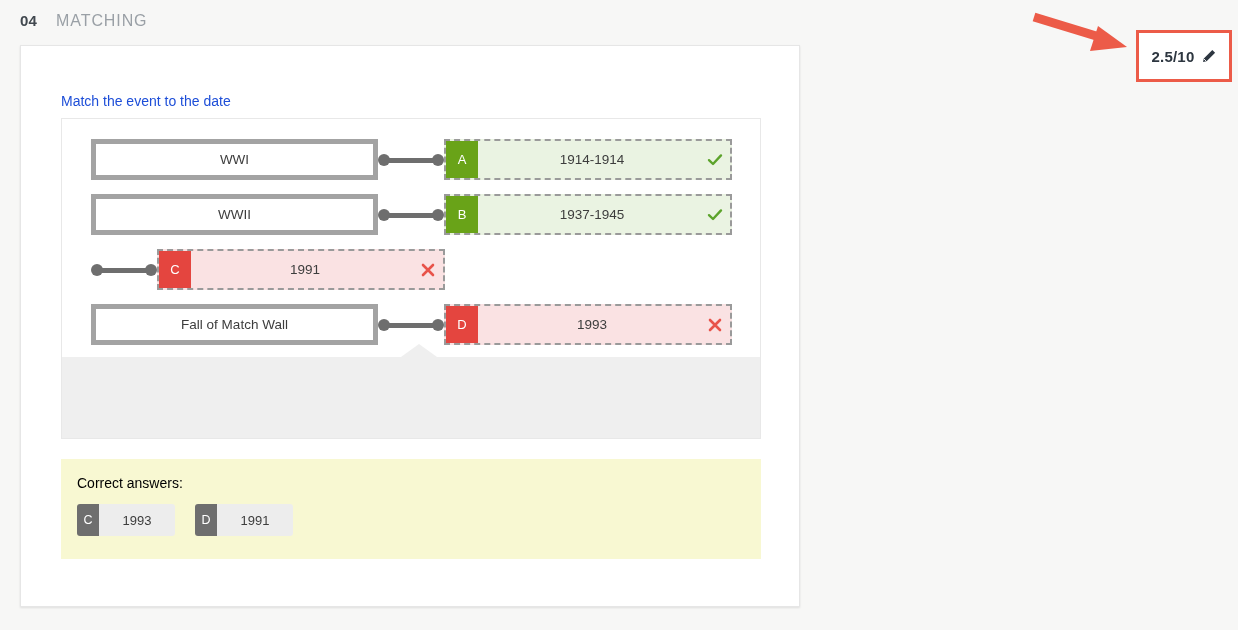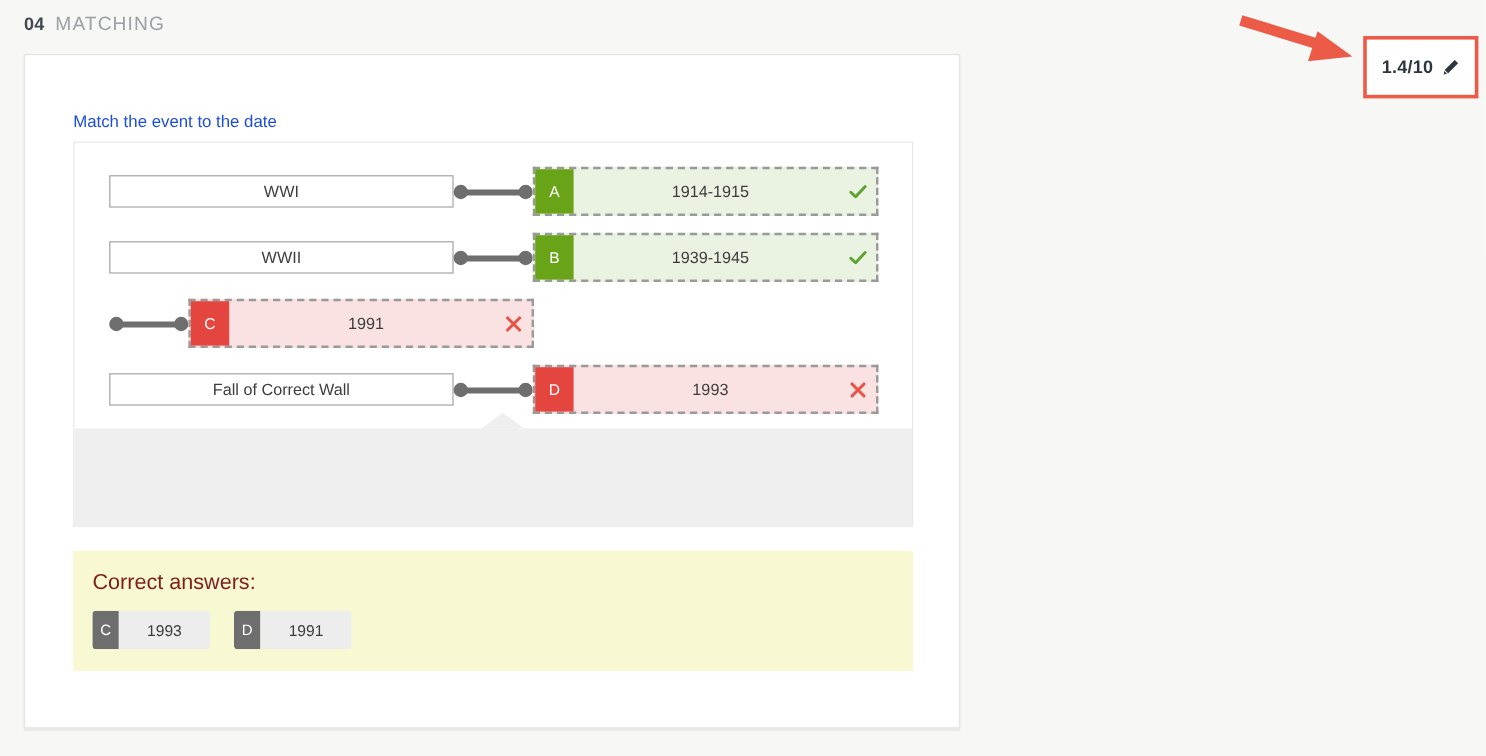--- a/index.html
+++ b/index.html
@@ -18,21 +18,21 @@
     -webkit-font-smoothing: antialiased;
   }
 
   
   .q-header {
     position: absolute;
     left: 20px;
     top: 12px;
     display: flex;
     align-items: baseline;
-    gap: 9px;
+    gap: 19px;
   }
   .q-number {
     font-size: 15px;
     font-weight: bold;
     color: #41484f;
     letter-spacing: 0.2px;
   }
   .q-type {
     font-size: 16px;
     color: #9aa0a6;
@@ -110,23 +110,23 @@
     display: flex;
     align-items: center;
     height: 41px;
     margin-bottom: 14px;
     padding-left: 29px;
   }
   .match-row:last-child { margin-bottom: 0; }
 
   .term-box {
     width: 287px;
-    height: 27px;
-    box-sizing: border-box;
-    border: 1px solid #a3a3a3;
+    height: 41px;
+    box-sizing: border-box;
+    border: 5px solid #a3a3a3;
     background: #ffffff;
     display: flex;
     align-items: center;
     justify-content: center;
     font-size: 13.5px;
     color: #3d3d3d;
   }
 
   
   .connector {
@@ -223,22 +223,22 @@
     position: absolute;
     left: 40px;
     top: 413px;
     width: 700px;
     height: 100px;
     background: #f8f8d2;
     box-sizing: border-box;
     padding: 16px 0 0 16px;
   }
   .answers-title {
-    font-size: 18px;
-    color: #7f1d1d;
+    font-size: 14px;
+    color: #000000;
     margin-bottom: 13px;
   }
   .chip-row { display: flex; gap: 20px; }
   .chip {
     display: flex;
     height: 32px;
     border-radius: 3px;
     overflow: hidden;
   }
   .chip .chip-letter {
@@ -268,21 +268,21 @@
   <span class="q-number">04</span>
   <span class="q-type">MATCHING</span>
 </div>
 
 <svg class="arrow-annot" viewBox="0 0 104 50">
   <line x1="6" y1="9" x2="78" y2="31" stroke="#ec5b48" stroke-width="9" stroke-linecap="butt"></line>
   <polygon points="70,18 99,39 62,43" fill="#ec5b48"></polygon>
 </svg>
 
 <div class="score-wrap">
-  <span class="score-text">1.4/10</span>
+  <span class="score-text">2.5/10</span>
   <svg class="pencil-icon" width="14" height="14" viewBox="0 0 14 14">
     <path d="M10.3 0.9 L13.1 3.7 L4.6 12.2 L1.0 13.0 L1.8 9.4 Z" fill="#2d3640"></path>
     <path d="M1.6 9.6 L4.4 12.4" stroke="#ffffff" stroke-width="0.9"></path>
   </svg>
 </div>
 
 <div class="card">
 
   <div class="prompt">Match the event to the date</div>
 
@@ -293,41 +293,41 @@
         <div class="term-box">
           <span>WWI</span>
         </div>
         <div class="connector">
           <span class="knob left"></span>
           <span class="bar"></span>
           <span class="knob right"></span>
         </div>
         <div class="slot correct">
           <span class="letter">A</span>
-          <span class="value">1914-1915</span>
+          <span class="value">1914-1914</span>
           <span class="mark">
             <svg width="16" height="16" viewBox="0 0 16 16">
                 <path d="M2 8.2 L6 12 L14 3.4" stroke="#5ca32b" stroke-width="2.4" fill="none" stroke-linecap="round" stroke-linejoin="round"></path>
               </svg>
           </span>
         </div>
       </div>
 
       <div class="match-row">
         <div class="term-box">
           <span>WWII</span>
         </div>
         <div class="connector">
           <span class="knob left"></span>
           <span class="bar"></span>
           <span class="knob right"></span>
         </div>
         <div class="slot correct">
           <span class="letter">B</span>
-          <span class="value">1939-1945</span>
+          <span class="value">1937-1945</span>
           <span class="mark">
             <svg width="16" height="16" viewBox="0 0 16 16">
                 <path d="M2 8.2 L6 12 L14 3.4" stroke="#5ca32b" stroke-width="2.4" fill="none" stroke-linecap="round" stroke-linejoin="round"></path>
               </svg>
           </span>
         </div>
       </div>
 
       <div class="match-row">
         <div class="connector">
@@ -341,21 +341,21 @@
           <span class="mark">
             <svg width="16" height="16" viewBox="0 0 16 16">
                 <path d="M3 3 L13 13 M13 3 L3 13" stroke="#e8534a" stroke-width="2.6" fill="none" stroke-linecap="round"></path>
               </svg>
           </span>
         </div>
       </div>
 
       <div class="match-row">
         <div class="term-box">
-          <span>Fall of Correct Wall</span>
+          <span>Fall of Match Wall</span>
         </div>
         <div class="connector">
           <span class="knob left"></span>
           <span class="bar"></span>
           <span class="knob right"></span>
         </div>
         <div class="slot incorrect">
           <span class="letter">D</span>
           <span class="value">1993</span>
           <span class="mark">

